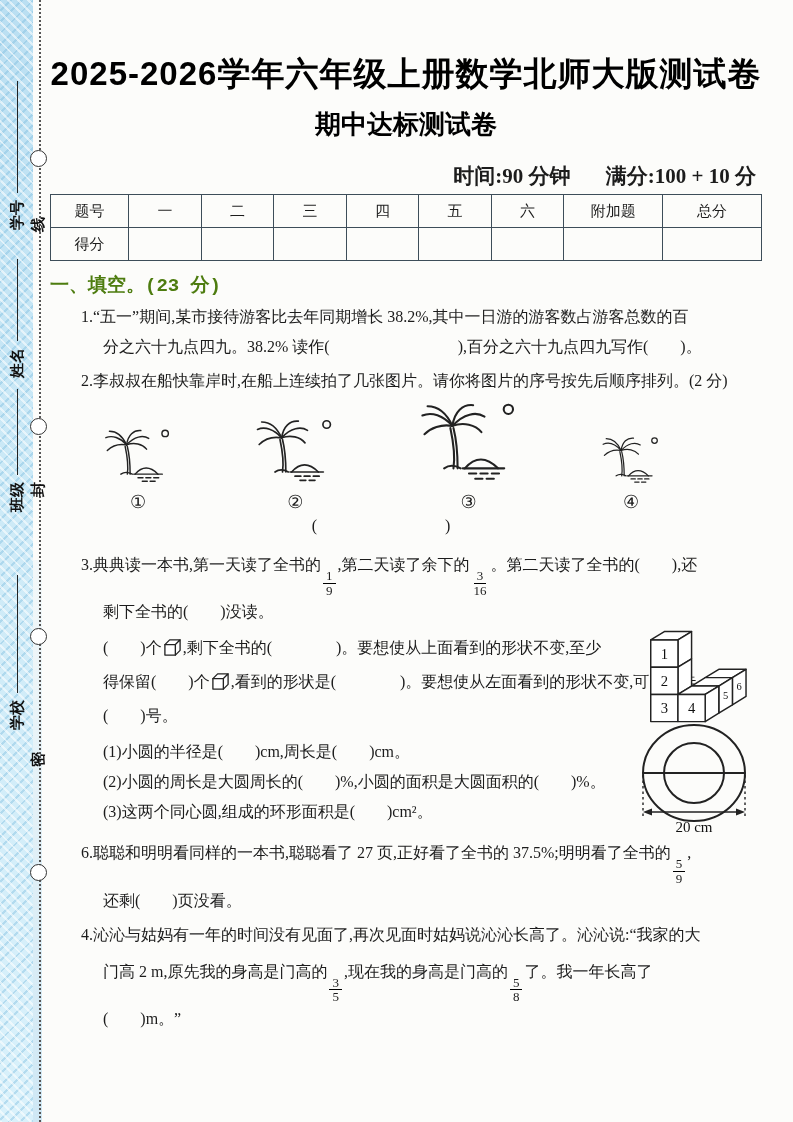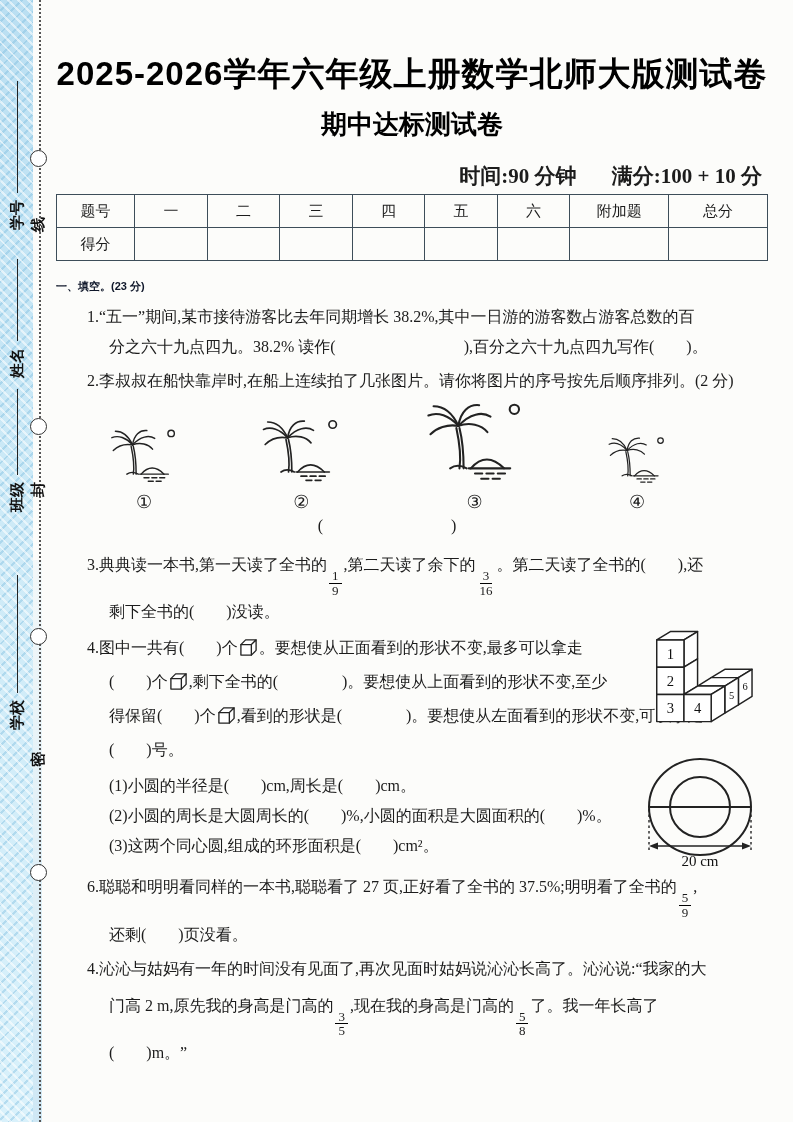--- a/index.html
+++ b/index.html
@@ -22,32 +22,32 @@
   .bind-line{position:absolute;left:39px;top:0;bottom:0;width:0;border-left:2px dotted #555;}
   .bind-hole{position:absolute;left:30px;width:15px;height:15px;border:1.6px solid #333;
     border-radius:50%;background:#fff;}
   .seal-char{position:absolute;left:29px;transform-origin:0 0;transform:rotate(-90deg);
     font-weight:bold;font-size:15px;font-family:"Liberation Sans",sans-serif;color:#111;}
   .side-label{position:absolute;left:8px;transform-origin:0 0;transform:rotate(-90deg);
     white-space:nowrap;display:flex;align-items:center;gap:7px;
     font-weight:bold;font-size:15px;font-family:"Liberation Sans",sans-serif;color:#111;}
   .u-line{display:inline-block;height:1.6px;background:#222;}
   
-  .main{position:absolute;left:56px;top:0;width:712px;}
+  .main{position:absolute;left:50px;top:0;width:712px;}
   .title{margin-top:54px;text-align:center;font-family:"Liberation Sans",sans-serif;
     font-weight:bold;font-size:33px;line-height:40px;letter-spacing:1px;color:#000;}
   .subtitle{margin-top:12px;text-align:center;font-family:"Liberation Sans",sans-serif;
     font-weight:bold;font-size:26px;line-height:36px;color:#000;}
   .meta{margin-top:24px;text-align:right;padding-right:6px;font-weight:bold;font-size:21px;line-height:20px;}
   .meta span{margin-left:30px;}
   table.score{width:100%;border-collapse:collapse;margin-top:8px;}
   table.score td{border:1.7px solid #3d4d59;height:32px;text-align:center;
     font-size:15px;padding:0;}
-  .sec-title{margin-top:13px;font-family:Liberation Sans, sans-serif;font-weight:bold;
-    font-size:11px;line-height:24px;color:#0f172a;}
+  .sec-title{margin-top:13px;font-family:Liberation Mono, monospace;font-weight:bold;
+    font-size:19px;line-height:24px;color:#4d7c0f;}
   .q{margin-top:4px;position:relative;}
   .ln{line-height:30px;padding-left:53px;text-indent:0;}
   .ln.first{padding-left:31px;}
   .ln.tall{line-height:44px;}
   .ln.q4l{line-height:34px;}
   .narrow{max-width:598px;}
   
   .frac{display:inline-flex;flex-direction:column;align-items:center;vertical-align:-10px;
     line-height:1.05;font-size:13px;margin:0 2px;}
   .frac .num{border-bottom:1.2px solid #000;padding:0 3px;}
@@ -234,27 +234,20 @@
       <polygon class="ink1" points="34,72 47,64 73,64 60,72"></polygon>
       <polygon class="ink1" points="60,72 73,64 73,90 60,98"></polygon>
       <polygon class="ink1" points="34,72 60,72 60,98 34,98"></polygon>
       <text class="lbl" x="21" y="38" font-size="14" text-anchor="middle">1</text>
       <text class="lbl" x="21" y="64" font-size="14" text-anchor="middle">2</text>
       <text class="lbl" x="21" y="90" font-size="14" text-anchor="middle">3</text>
       <text class="lbl" x="47" y="90" font-size="14" text-anchor="middle">4</text>
       <text class="lbl" x="79.5" y="76" font-size="10" text-anchor="middle">5</text>
       <text class="lbl" x="92.5" y="68" font-size="10" text-anchor="middle">6</text>
     </svg>
-    <div class="ln first q4l narrow">
-      <span>4.图中一共有(　　)个</span><svg class="cube-ic" viewBox="0 0 20 20" width="19" height="19">
-          <polygon class="ink1" points="2,7 7,2 18,2 13,7"></polygon>
-          <polygon class="ink1" points="13,7 18,2 18,13 13,18"></polygon>
-          <rect class="ink1" x="2" y="7" width="11" height="11"></rect>
-        </svg><span>。要想使从正面看到的形状不变,最多可以拿走</span>
-    </div>
     <div class="ln q4l narrow">
       <span>(　　)个</span><svg class="cube-ic" viewBox="0 0 20 20" width="19" height="19">
           <polygon class="ink1" points="2,7 7,2 18,2 13,7"></polygon>
           <polygon class="ink1" points="13,7 18,2 18,13 13,18"></polygon>
           <rect class="ink1" x="2" y="7" width="11" height="11"></rect>
         </svg><span>,剩下全书的(　　　　)。要想使从上面看到的形状不变,至少</span>
     </div>
     <div class="ln q4l">
       <span>得保留(　　)个</span><svg class="cube-ic" viewBox="0 0 20 20" width="19" height="19">
           <polygon class="ink1" points="2,7 7,2 18,2 13,7"></polygon>

